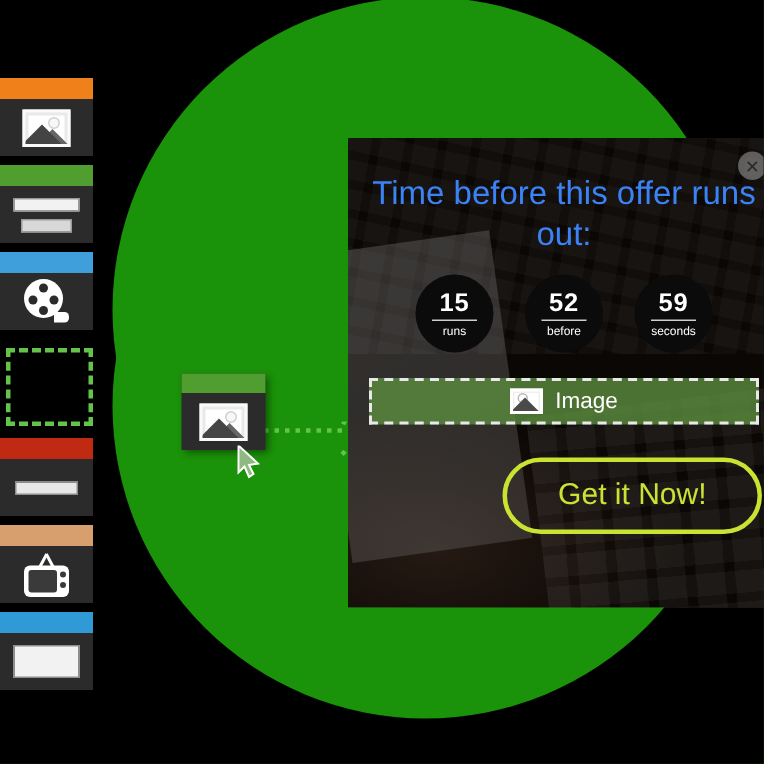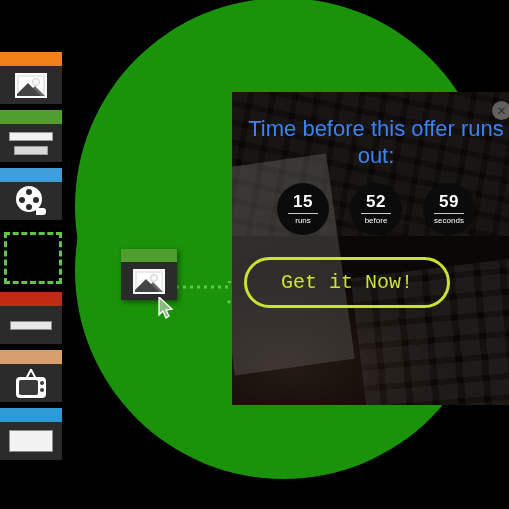--- a/index.html
+++ b/index.html
@@ -118,21 +118,21 @@
   .dropzone .txt{color:#fff;font-size:15px;}
   .dz-ico{width:22px;height:17px;background:#f0f0f0;border:2px solid #fff;
           box-sizing:border-box;position:relative;overflow:hidden;}
   .dz-ico .s{position:absolute;inset:1px;background:#fff;}
   .dz-ico .sun{position:absolute;left:3px;top:1px;width:5px;height:5px;border-radius:50%;
                background:#fff;border:1px solid #b9b9b9;}
   .dz-ico .m{position:absolute;left:-1px;bottom:0;width:0;height:0;
              border-left:9px solid transparent;border-right:9px solid transparent;
              border-bottom:9px solid #4a4a4a;}
 
-  .ctawrap{display:flex;justify-content:flex-start;margin-top:22px;font-family:Liberation Mono, monospace;}
+  .ctawrap{display:flex;justify-content:flex-end;margin-top:22px;}
   .cta{border:3px solid #c8e332;border-radius:28px;color:#c8e332;
        font-size:20px;padding:11px 34px;background:transparent;cursor:pointer;
        font-family:inherit;}
 
   .closebtn{position:absolute;right:9px;top:9px;width:19px;height:19px;border-radius:50%;
             background:rgba(160,160,160,.55);color:#2b2b2b;font-size:12px;
             display:flex;align-items:center;justify-content:center;z-index:5;cursor:pointer;}
 </style>
 </head>
 <body>
@@ -253,20 +253,28 @@
           <div class="sep"></div>
           <div class="lab">before</div>
         </div>
         <div class="tcell">
           <div class="num">59</div>
           <div class="sep"></div>
           <div class="lab">seconds</div>
         </div>
       </div>
 
+      <div class="dropzone">
+        <div class="dz-ico">
+          <div class="s"></div>
+            <div class="sun"></div>
+            <div class="m"></div>
+        </div>
+        <div class="txt">Image</div>
+      </div>
 
       <div class="ctawrap">
         <button class="cta">Get it Now!</button>
       </div>
     </div>
   </div>
 
 </div>
 
 </body></html>

